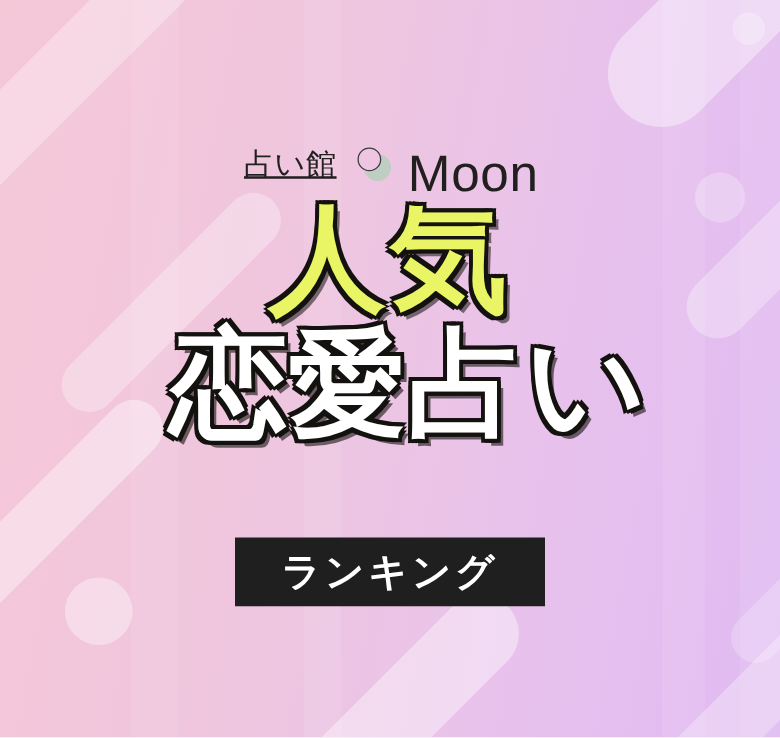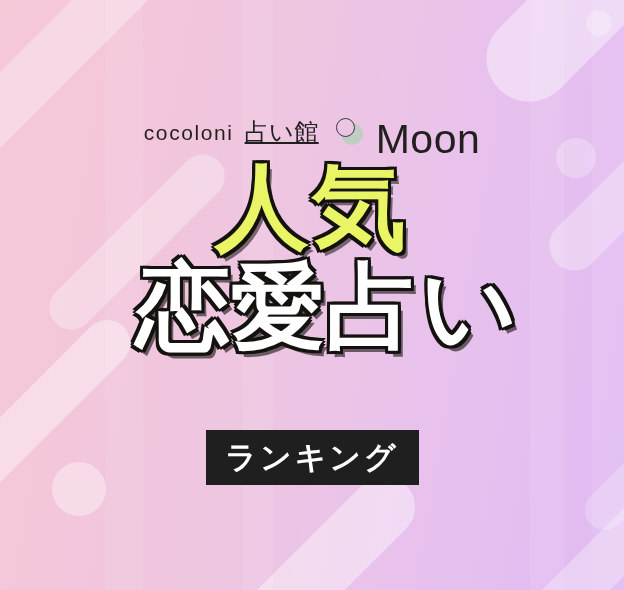--- a/index.html
+++ b/index.html
@@ -161,21 +161,21 @@
   
   .tag-wrap {
     position: absolute;
     left: 0;
     right: 0;
     top: 430px;
     display: flex;
     justify-content: center;
   }
   .tag {
-    width: 213px;
+    width: 248px;
     height: 55px;
     background: #201f1f;
     color: #ffffff;
     display: flex;
     align-items: center;
     justify-content: center;
     font-size: 31px;
     font-weight: 700;
     letter-spacing: 3px;
     box-sizing: border-box;
@@ -200,21 +200,20 @@
     <div class="bar soft" style="left:520px;top:150px;width:250px;height:50px;"></div>
     <div class="bar soft" style="left:432px;top:560px;width:300px;height:48px;"></div>
     <div class="bar faint" style="left:560px;top:430px;width:210px;height:40px;"></div>
 
     <div class="dot" style="left:52px;top:462px;width:54px;height:54px;"></div>
     <div class="dot soft" style="left:556px;top:138px;width:40px;height:40px;"></div>
     <div class="dot soft" style="left:586px;top:10px;width:26px;height:26px;"></div>
   </div>
 
   <div class="logo-row">
-    <span class="logo-cocoloni">cocoloni</span>
     <span class="logo-uranaikan">占い館</span>
     <span class="moon-mark">
       <span class="crescent"></span>
       <span class="ring"></span>
     </span>
     <span class="logo-moon">Moon</span>
   </div>
 
   <div class="headline">
     <div class="hl-line hl-line-1">人気</div>

